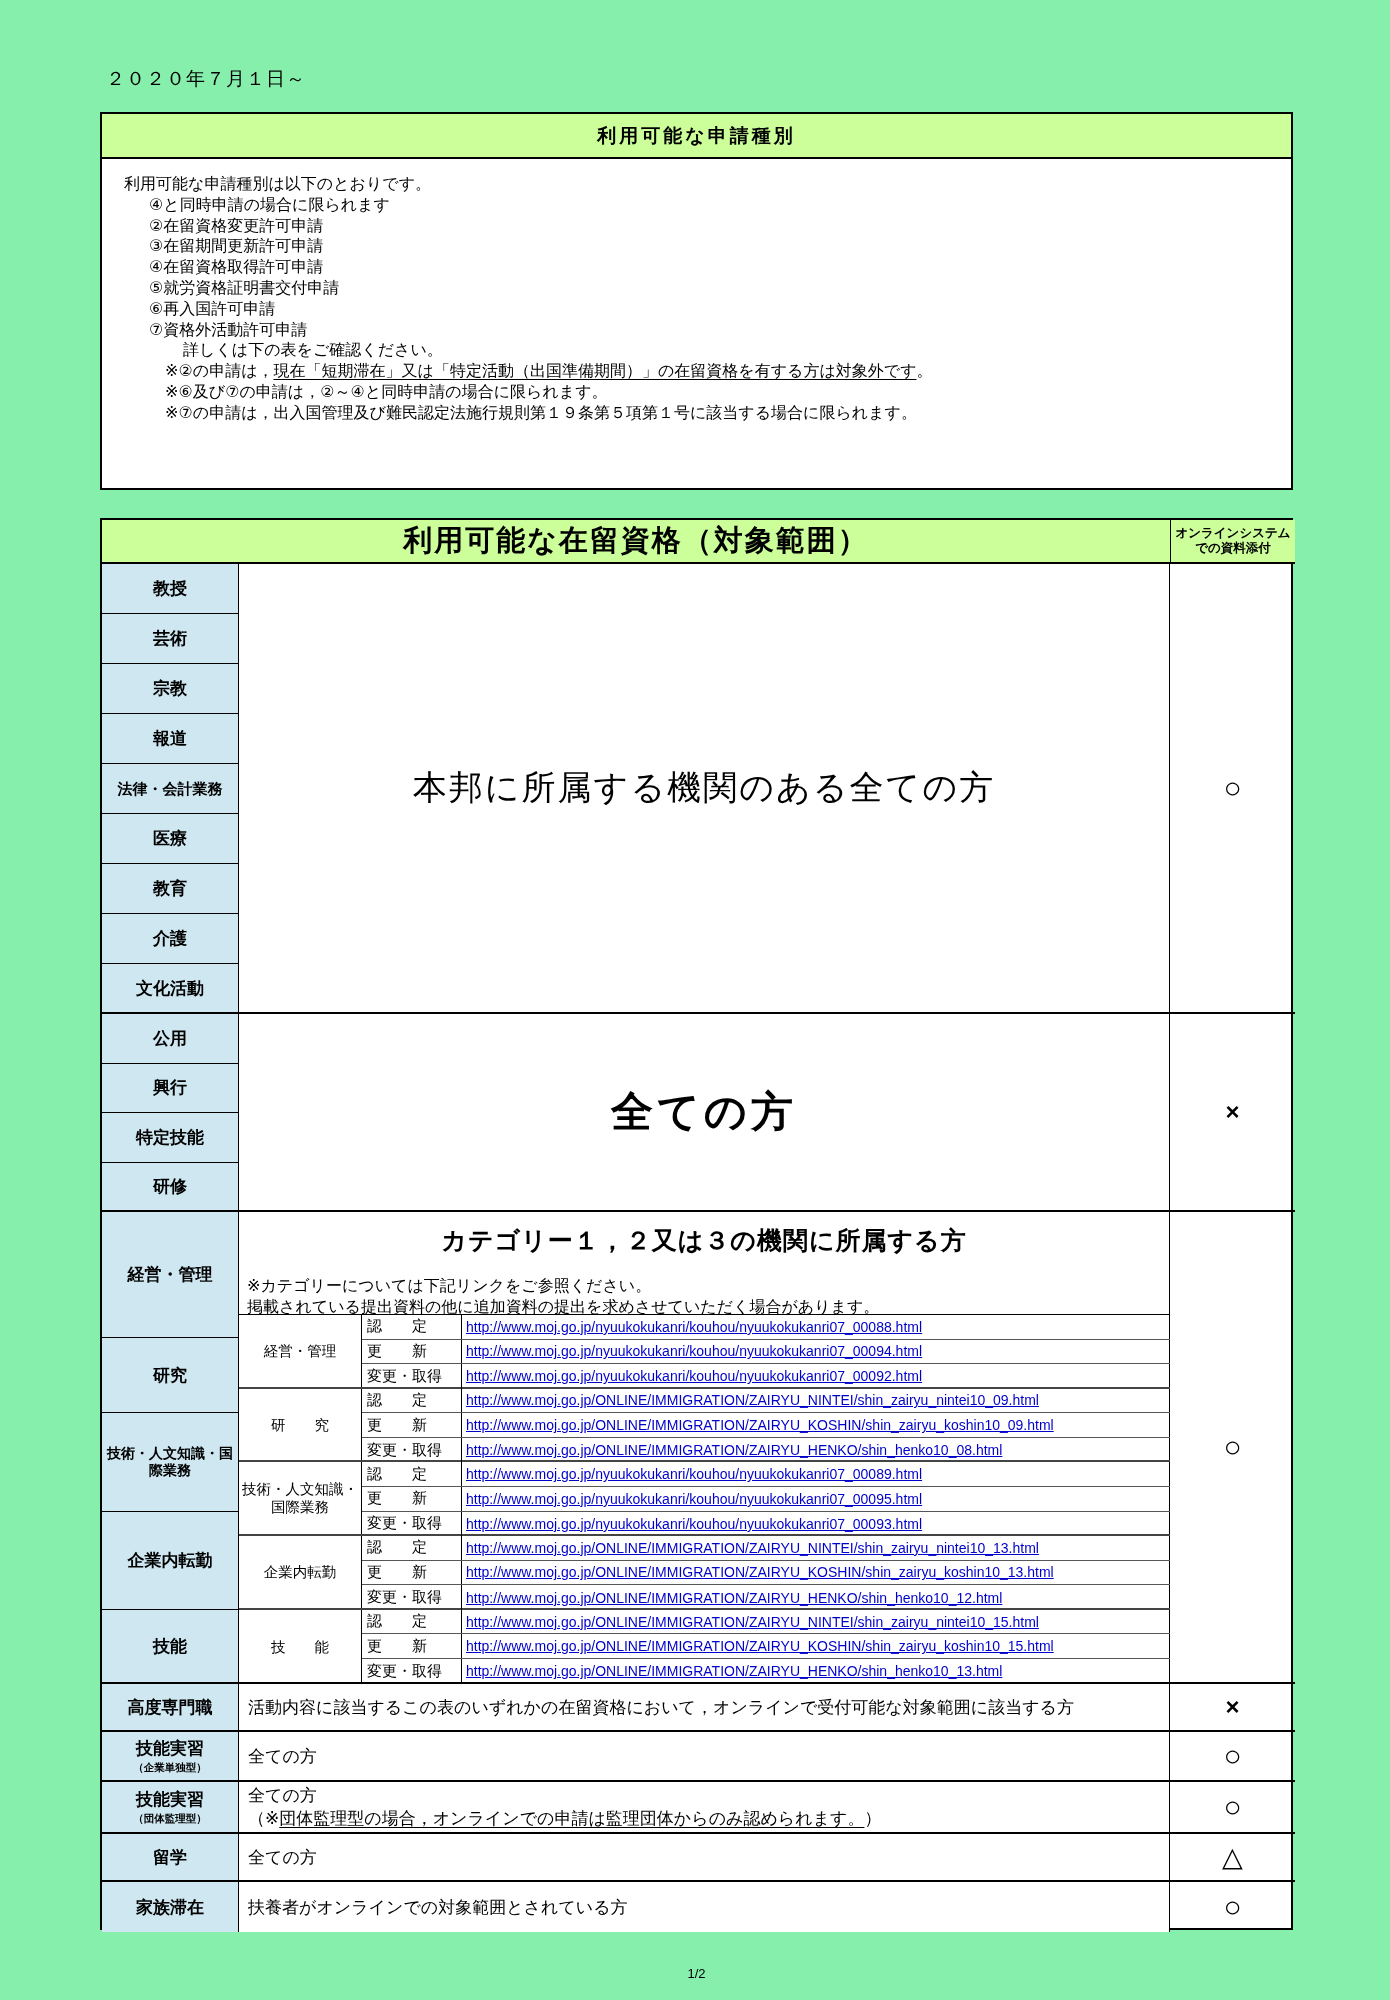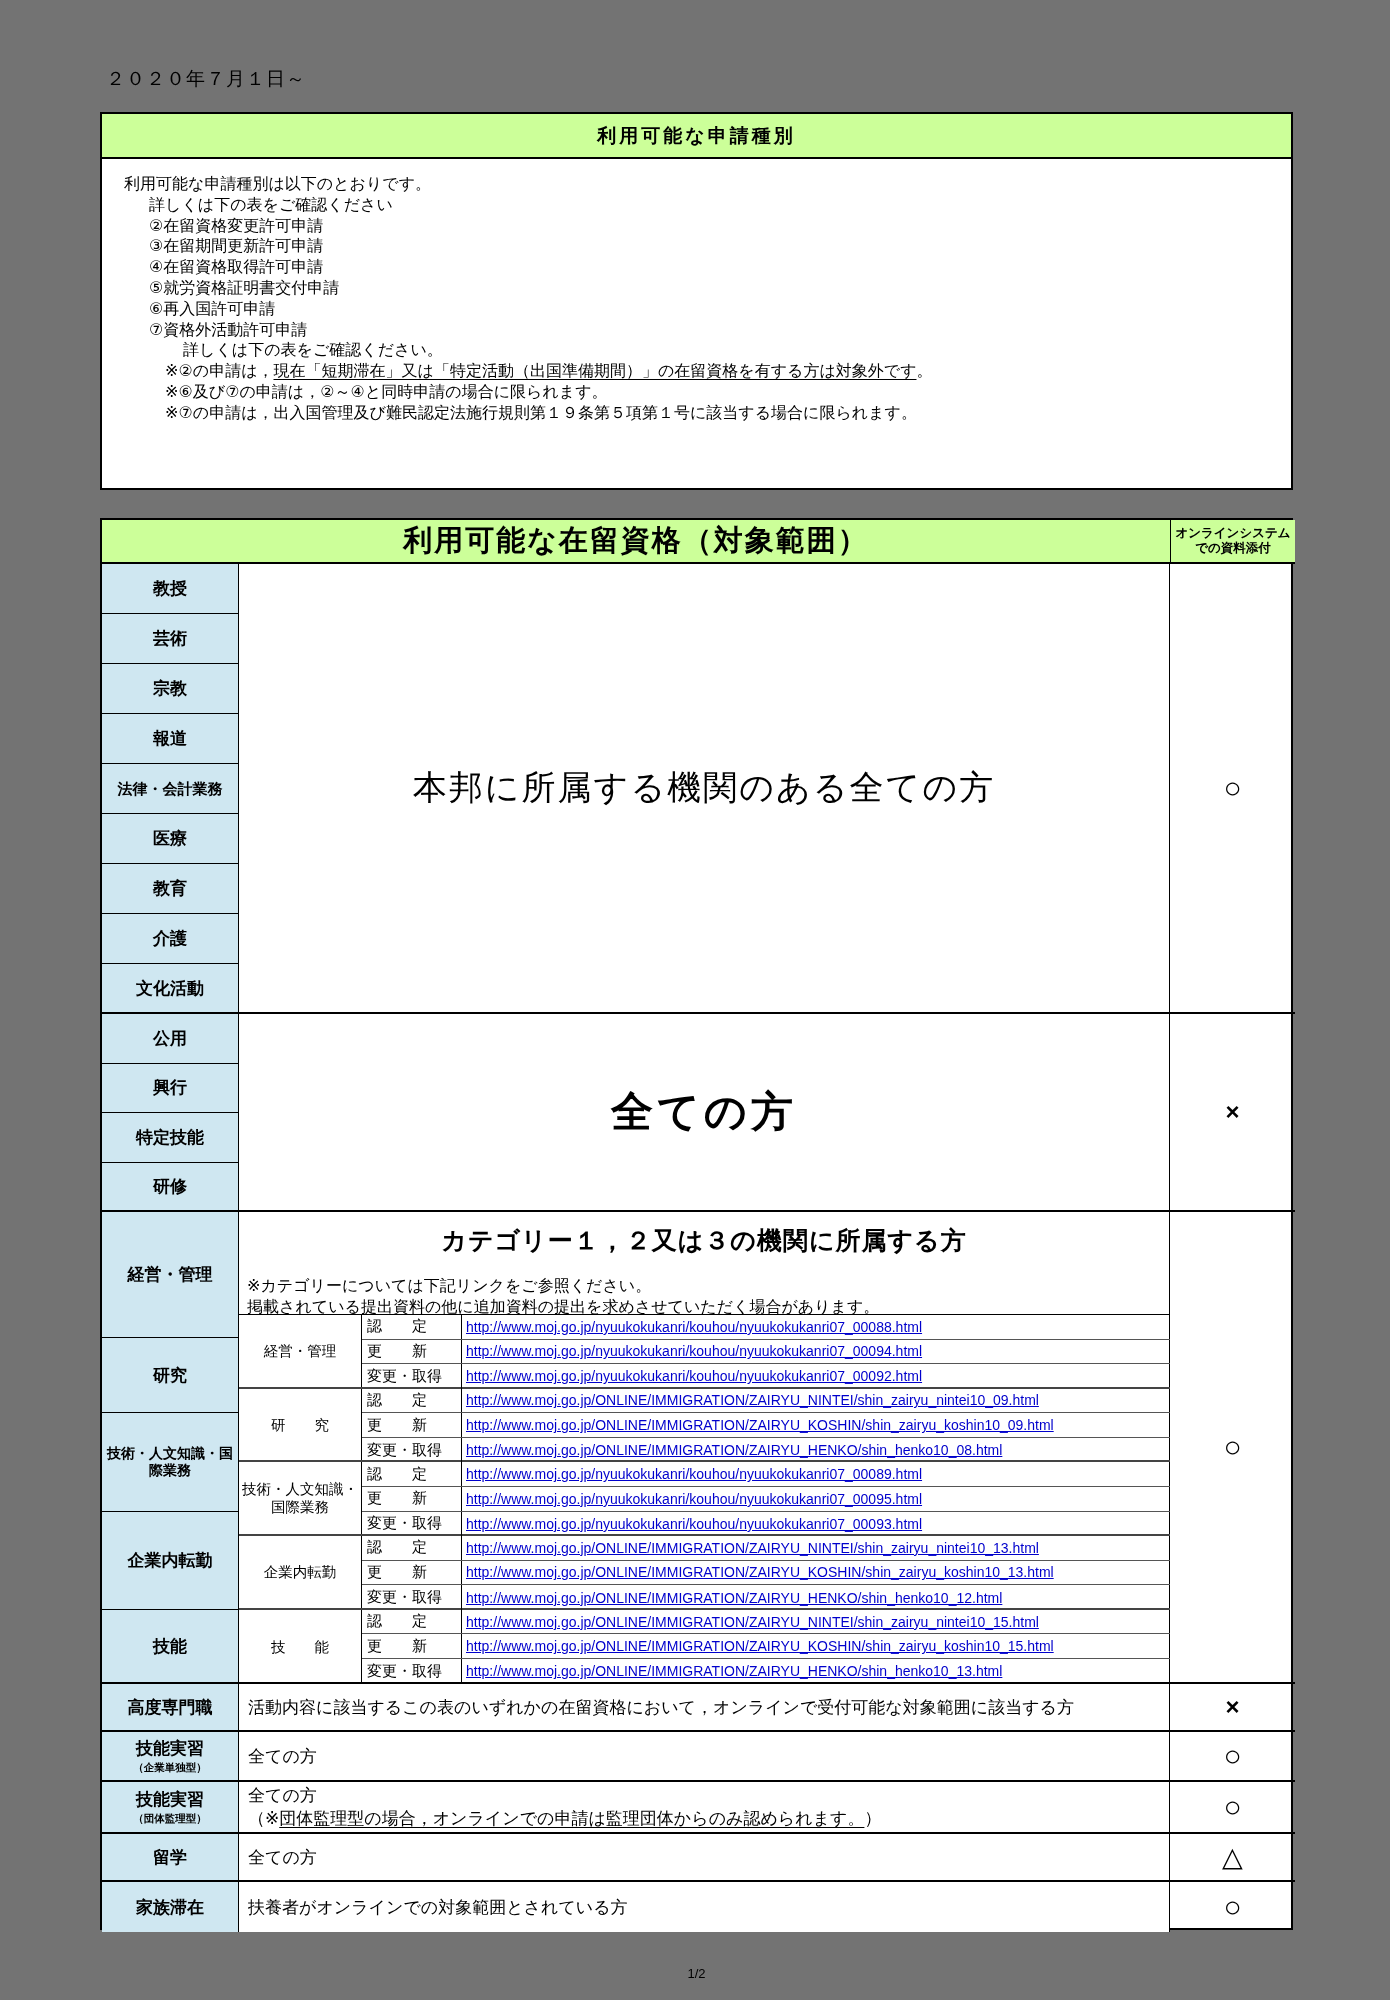--- a/index.html
+++ b/index.html
@@ -1,16 +1,16 @@
 <!DOCTYPE html>
 <html><head>
 <meta charset="utf-8">
 <style>
   html,body { margin:0; padding:0; background:#ffffff; }
-  .page { position:relative; width:1390px; height:2000px; background:#737373;
+  .page { position:relative; width:1390px; height:2000px; background:#86efac;
           font-family:"Liberation Sans","DejaVu Sans",sans-serif; color:#000; }
   .abs { position:absolute; box-sizing:border-box; }
   * { box-sizing:border-box; }
 
   .date { left:106px; top:66px; font-size:19px; letter-spacing:1px; }
 
   
   .t1 { left:100px; top:112px; width:1193px; height:378px; border:2.5px solid #000; background:#fff; }
   .t1-title { left:0; top:0; width:100%; height:45px; background:#ccff99; border-bottom:2px solid #000;
               display:flex; align-items:center; justify-content:center;
@@ -77,21 +77,21 @@
 <body>
 
 <div class="page">
 
   <div class="abs date">２０２０年７月１日～</div>
 
   <div class="abs t1">
     <div class="abs t1-title">利用可能な申請種別</div>
     <div class="abs t1-body">
       <div class="ln ml1">利用可能な申請種別は以下のとおりです。</div>
-      <div class="ln ml2">詳しくは下の表をご確認ください</div>
+      <div class="ln ml2">④と同時申請の場合に限られます</div>
       <div class="ln ml2">②在留資格変更許可申請</div>
       <div class="ln ml2">③在留期間更新許可申請</div>
       <div class="ln ml2">④在留資格取得許可申請</div>
       <div class="ln ml2">⑤就労資格証明書交付申請</div>
       <div class="ln ml2">⑥再入国許可申請</div>
       <div class="ln ml2">⑦資格外活動許可申請</div>
       <div class="ln ml4"><span>詳しくは下の表をご確認ください。</span></div>
       <div class="ln ml3"><span>※②の申請は，</span><span class="u">現在「短期滞在」又は「特定活動（出国準備期間）」の在留資格を有する方は対象外です</span><span>。</span></div>
       <div class="ln ml3"><span>※⑥及び⑦の申請は，②～④と同時申請の場合に限られます。</span></div>
       <div class="ln ml3"><span>※⑦の申請は，出入国管理及び難民認定法施行規則第１９条第５項第１号に該当する場合に限られます。</span></div>

